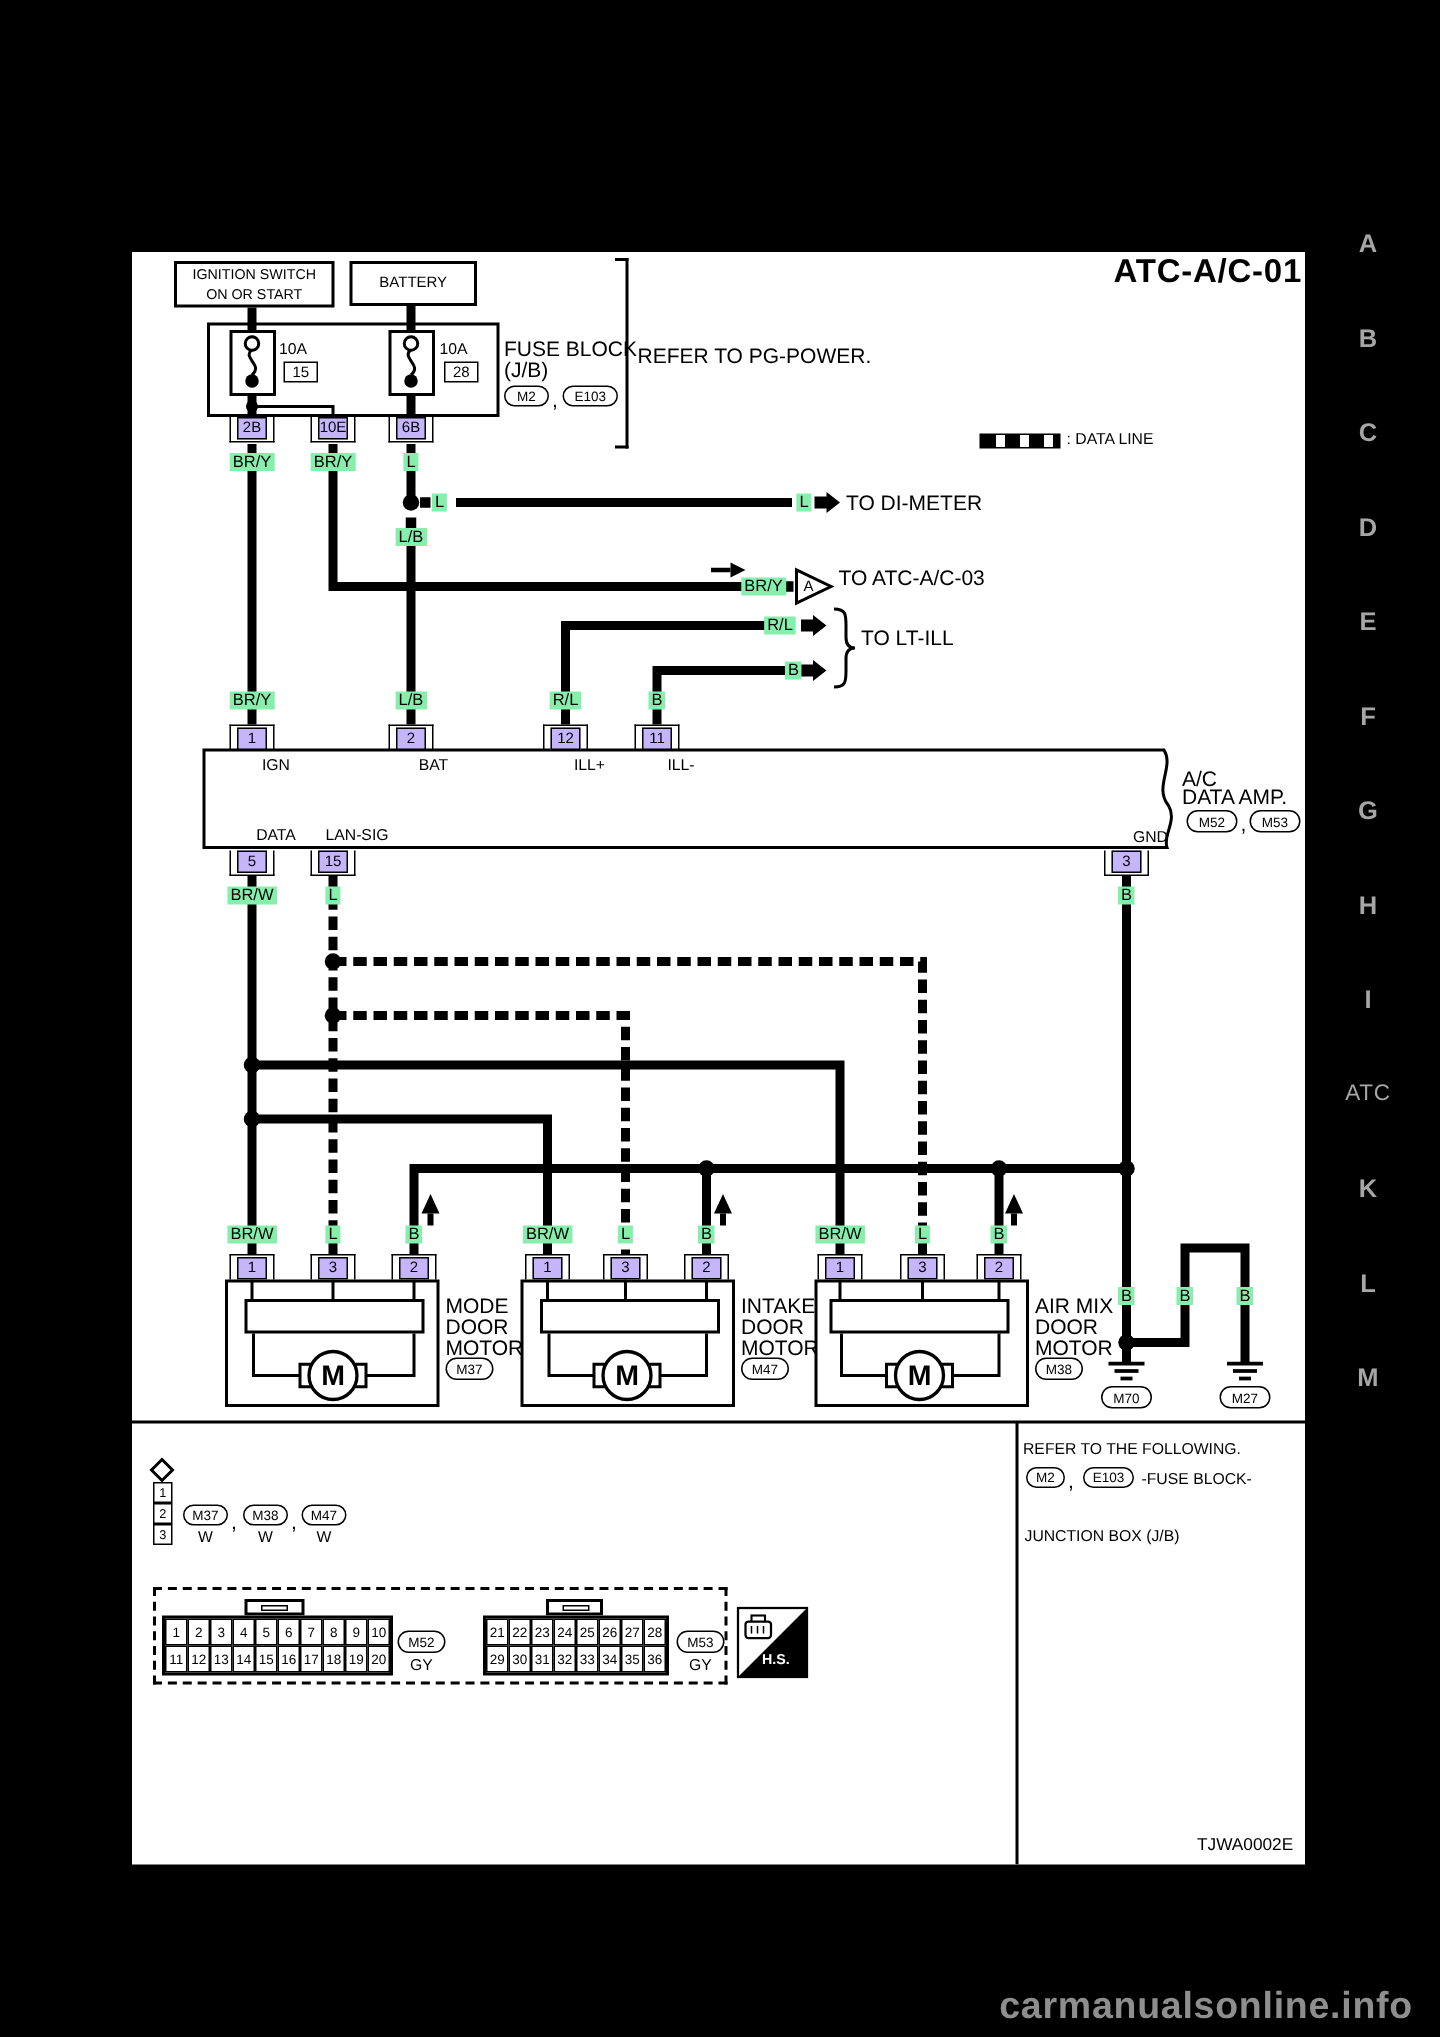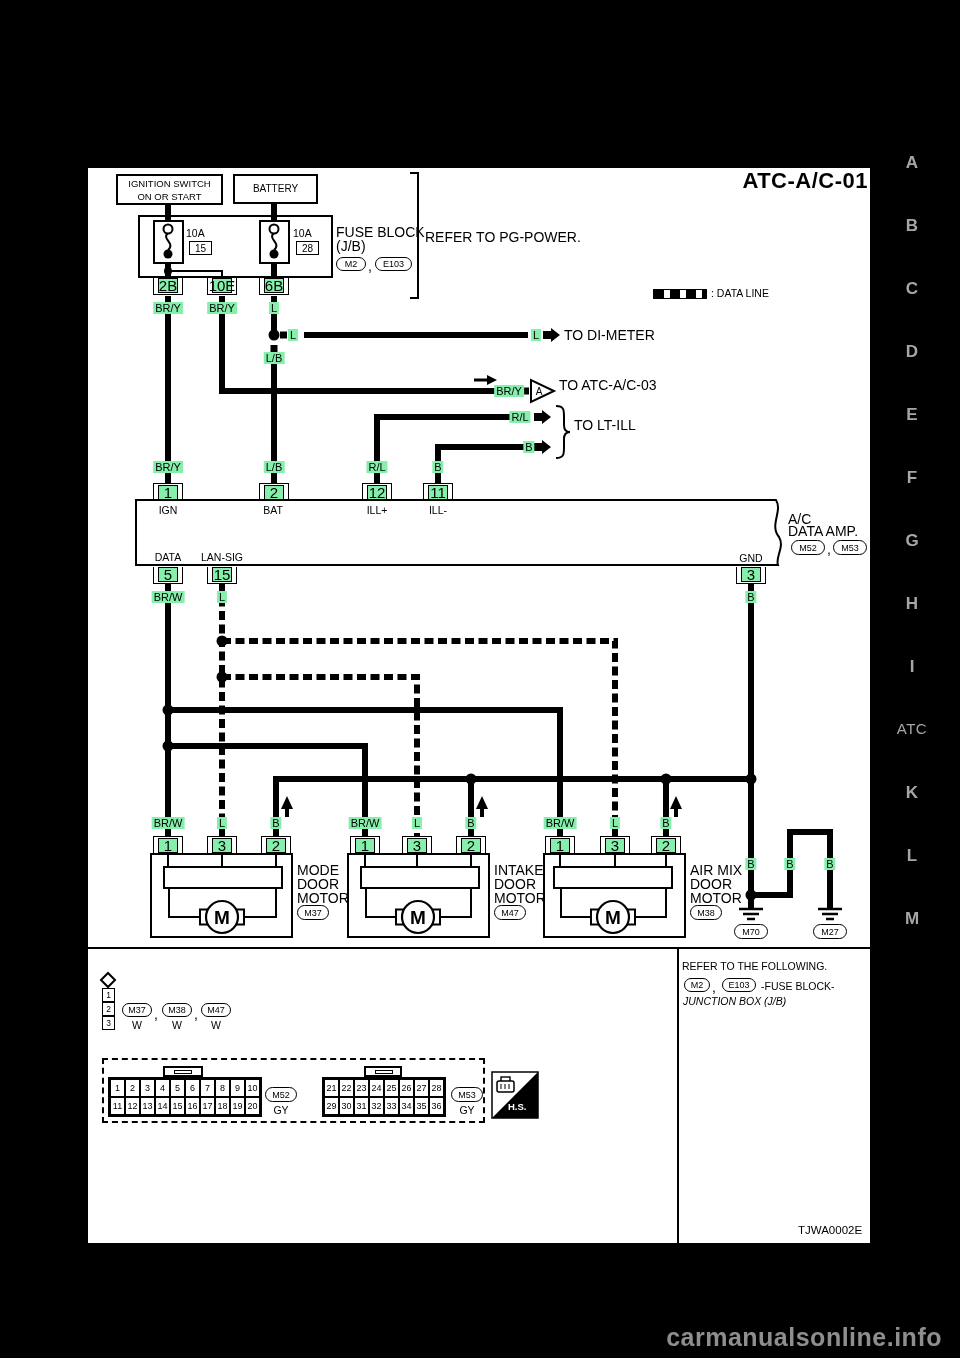--- a/index.html
+++ b/index.html
@@ -4,25 +4,25 @@
 <style>
   html,body{margin:0;padding:0;background:#000;}
   #root{position:relative;width:960px;height:1358px;background:#000;overflow:hidden;
         font-family:"Liberation Sans", sans-serif;color:#000;}
   #page{position:absolute;left:88px;top:168px;width:782px;height:1075px;background:#fff;}
   #art{position:absolute;left:0;top:0;}
   .box{position:absolute;border:2px solid #000;background:none;box-sizing:border-box;text-align:center;}
   .t{position:absolute;font-size:14px;line-height:13px;white-space:nowrap;}
   .wl{position:absolute;transform:translate(-50%,-50%);background:#86efac;padding:0 2px;
       font-size:11px;line-height:12px;white-space:nowrap;}
-  .pin{position:absolute;transform:translateX(-50%);font-size:10.5px;white-space:nowrap;}
+  .pin{position:absolute;transform:translateX(-50%);font-size:10.5px;white-space:nowrap;margin-left:16px;}
   .cwl{position:absolute;text-align:center;font-size:10.5px;white-space:nowrap;}
   .term{position:absolute;width:30px;height:17px;box-sizing:border-box;}
-  .term .in{position:absolute;left:4px;right:4px;height:13px;border:1.8px solid #000;background:#86efac;
-            font-size:15px;display:flex;align-items:center;justify-content:center;}
+  .term .in{position:absolute;left:4px;right:4px;height:13px;border:1.8px solid #000;background:#c4b5fd;
+            font-size:10px;display:flex;align-items:center;justify-content:center;}
   .term.below{border-left:1.8px solid #000;border-right:1.8px solid #000;border-bottom:1.8px solid #000;}
   .term.below .in{top:0;}
   .term.above{border-left:1.8px solid #000;border-right:1.8px solid #000;border-top:1.8px solid #000;}
   .term.above .in{bottom:0;}
   .oval{position:absolute;border:1.6px solid #000;border-radius:9px;background:#fff;
         display:flex;align-items:center;justify-content:center;font-size:9px;box-sizing:border-box;}
   .nbox{position:absolute;border:1.6px solid #000;background:#fff;display:flex;align-items:center;
         justify-content:center;font-size:10px;box-sizing:border-box;}
   .grid{position:absolute;border:2px solid #000;background:#fff;display:flex;flex-wrap:wrap;
         box-sizing:border-box;align-content:flex-start;}
@@ -405,21 +405,21 @@
       </div>
     <div class="oval" style="left:363px;top:919px;width:32px;height:15px;">M53</div>
     <div class="cwl" style="left:363px;top:936px;width:32px;">GY</div>
     <div class="hs-label" style="left:420px;top:933px;">H.S.</div>
 
     <div class="t" style="left:594px;top:792px;font-size:10.5px;">REFER TO THE FOLLOWING.</div>
     <div class="oval" style="left:596px;top:810px;width:26px;height:14px;">M2</div>
     <div class="t" style="left:624px;top:813px;">,</div>
     <div class="oval" style="left:634px;top:810px;width:34px;height:14px;">E103</div>
     <div class="t" style="left:673px;top:812px;font-size:10.5px;">-FUSE BLOCK-</div>
-    <div class="t" style="left:595px;top:827px;font-size:10.5px;font-style:italic;">JUNCTION BOX (J/B)</div>
+    <div class="t" style="left:595px;top:850px;font-size:10.5px;">JUNCTION BOX (J/B)</div>
     <div class="t" style="left:710px;top:1056px;font-size:11.5px;">TJWA0002E</div>
   </div>
 
   <div class="side">
 
   <span>A</span>
       <span>B</span>
       <span>C</span>
       <span>D</span>
       <span>E</span>

